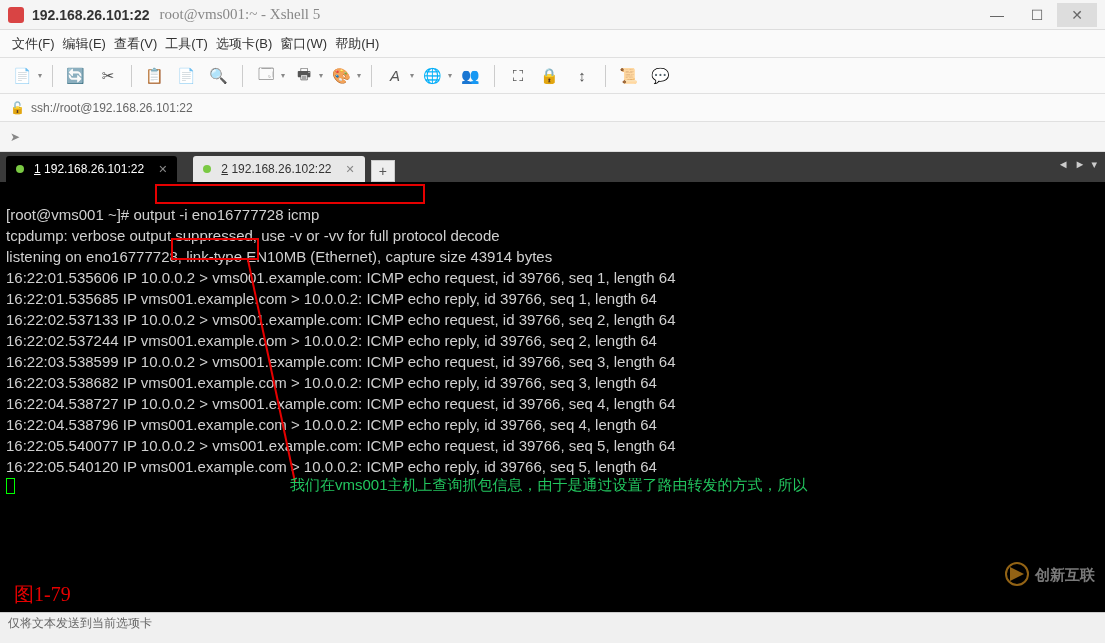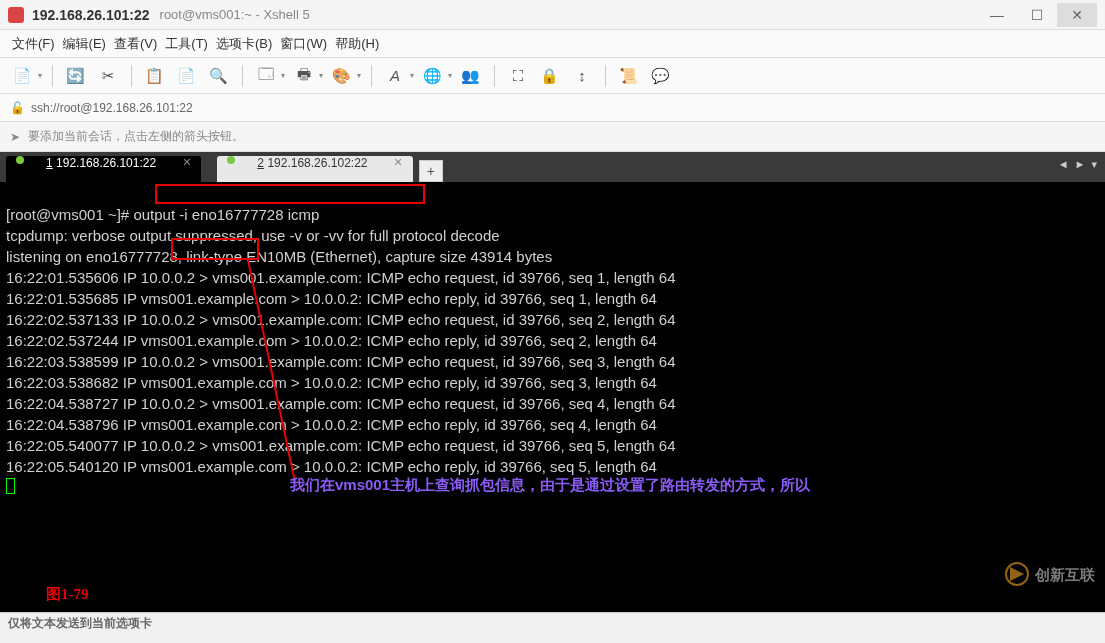--- a/index.html
+++ b/index.html
@@ -1,65 +1,65 @@
 <!DOCTYPE html>
 <html><head>
 <meta charset="utf-8">
 <style>
 * { margin: 0; padding: 0; box-sizing: border-box; font-family: "Microsoft YaHei", Arial, sans-serif; }
 body { background: #f0f0f0; width: 1105px; height: 643px; overflow: hidden; position: relative; }
 
 .titlebar { height: 30px; background: #f5f5f5; display: flex; align-items: center; padding: 0 8px; border-bottom: 1px solid #ddd; }
 .titlebar .app-icon { width: 16px; height: 16px; background: #d94444; border-radius: 3px; margin-right: 8px; }
 .titlebar .title-text { font-weight: bold; font-size: 14px; color: #333; margin-right: 10px; }
-.titlebar .title-sub { font-size: 13px; color: #888; }
+.titlebar .title-sub { font-size: 15px; color: #888; font-family: Liberation Serif, serif; }
 .titlebar .win-controls { margin-left: auto; display: flex; }
 .titlebar .win-btn { width: 40px; height: 24px; display: flex; align-items: center; justify-content: center; color: #666; font-size: 14px; cursor: pointer; }
 .titlebar .win-btn.close { background: #ddd; }
 
 .menubar { height: 28px; background: #fafafa; display: flex; align-items: center; padding: 0 12px; gap: 8px; border-bottom: 1px solid #e0e0e0; font-size: 13px; color: #333; }
 .menubar span { cursor: pointer; }
 
 .toolbar { height: 36px; background: #fafafa; display: flex; align-items: center; padding: 0 10px; gap: 6px; border-bottom: 1px solid #e0e0e0; }
 .toolbar .tb-btn { width: 26px; height: 26px; display: flex; align-items: center; justify-content: center; color: #555; font-size: 15px; cursor: pointer; }
 .toolbar .tb-sep { width: 1px; height: 22px; background: #ccc; margin: 0 4px; }
 .toolbar .dd { font-size: 8px; color: #888; margin-left: -4px; }
 
 .addressbar { height: 28px; background: #fafafa; display: flex; align-items: center; padding: 0 10px; border-bottom: 1px solid #e0e0e0; font-size: 12px; color: #666; }
 .addressbar .lock { margin-right: 6px; }
 
 .hintbar { height: 30px; background: #f5f5f5; display: flex; align-items: center; padding: 0 10px; border-bottom: 1px solid #ddd; font-size: 12px; color: #888; }
 .hintbar .arrow-icon { margin-right: 8px; color: #888; }
 
 .tabbar { height: 30px; background: #3a3a3a; display: flex; align-items: flex-end; padding: 0 6px; position: relative; }
-.tab { height: 26px; padding: 0 10px; display: flex; font-size: 12px; gap: 22px; cursor: pointer; border-top-left-radius: 3px; border-top-right-radius: 3px; }
+.tab { height: 26px; padding: 0 10px; display: flex; align-items: center; font-size: 12px; gap: 10px; cursor: pointer; border-top-left-radius: 3px; border-top-right-radius: 3px; }
 .tab.active { background: #000; color: #fff; }
 .tab.inactive { background: #e8e8e8; color: #333; margin-left: 16px; }
 .tab .dot { width: 8px; height: 8px; border-radius: 50%; background: #7ac943; }
 .tab .tab-close { color: #888; font-size: 11px; margin-left: 4px; }
 .tab .underline { text-decoration: underline; }
 .tab-add { width: 24px; height: 22px; background: #eee; color: #555; display: flex; align-items: center; justify-content: center; margin-left: 6px; border: 1px solid #ccc; cursor: pointer; font-size: 14px; }
 .tabbar .tab-nav { position: absolute; right: 8px; top: 6px; color: #ccc; font-size: 11px; display: flex; gap: 6px; }
 
 .terminal { background: #000; color: #d0d0d0; font-family: "Consolas", "Courier New", monospace; font-size: 15px; line-height: 19px; padding: 4px 6px; height: 430px; position: relative; overflow: hidden; white-space: pre; }
 .terminal .cursor { display: inline-block; width: 9px; height: 16px; border: 1px solid #0f0; }
 
 .redbox1 { position: absolute; border: 2px solid #e60000; left: 155px; top: 2px; width: 270px; height: 20px; pointer-events: none; }
 .redbox2 { position: absolute; border: 2px solid #e60000; left: 171px; top: 56px; width: 88px; height: 22px; pointer-events: none; }
 
 .annot-svg { position: absolute; left: 0; top: 0; pointer-events: none; }
-.annot-text { position: absolute; left: 290px; top: 290px; color: #8b5cf6; font-size: 15px; font-family: "Microsoft YaHei"; font-weight: bold; white-space: normal; line-height: 26px; width: 560px; }
-.fig-label { position: absolute; left: 14px; bottom: 8px; color: #e60000; font-weight: bold; font-size: 15px; font-family: "Microsoft YaHei"; margin-left: 32px; }
+.annot-text { position: absolute; left: 290px; top: 290px; color: #22c55e; font-size: 15px; font-family: "Microsoft YaHei"; font-weight: normal; white-space: normal; line-height: 26px; width: 560px; }
+.fig-label { position: absolute; left: 14px; bottom: 8px; color: #e60000; font-weight: normal; font-size: 20px; font-family: "Microsoft YaHei"; }
 
 .watermark { position: absolute; right: 10px; bottom: 26px; display: flex; align-items: center; gap: 6px; opacity: 0.6; margin-top: 44px; }
 .watermark .wm-icon { width: 24px; height: 24px; border: 2px solid #f5a623; border-radius: 50%; position: relative; }
 .watermark .wm-icon::after { content: ""; position: absolute; width: 14px; height: 14px; background: #f5a623; left: 3px; top: 3px; clip-path: polygon(0 0, 100% 50%, 0 100%); }
 .watermark .wm-text { color: #ccc; font-size: 15px; font-weight: bold; }
 
-.statusbar { height: 22px; background: #f0f0f0; border-top: 1px solid #ccc; font-size: 12px; color: #666; display: flex; align-items: center; padding: 0 8px; font-weight: bold; }
+.statusbar { height: 22px; background: #f0f0f0; border-top: 1px solid #ccc; font-size: 12px; color: #666; display: flex; align-items: center; padding: 0 8px; }
 </style>
 </head>
 <body>
 
 <div class="titlebar">
   <div class="app-icon"></div>
   <span class="title-text">192.168.26.101:22</span>
   <span class="title-sub">root@vms001:~ - Xshell 5</span>
   <div class="win-controls">
     <div class="win-btn">—</div>
@@ -112,21 +112,20 @@
   <div class="tb-btn">💬</div>
 </div>
 
 <div class="addressbar">
   <span class="lock">🔓</span>
   <span>ssh://root@192.168.26.101:22</span>
 </div>
 
 <div class="hintbar">
   <span class="arrow-icon">➤</span>
-  <span>要添加当前会话，点击左侧的箭头按钮。</span>
 </div>
 
 <div class="tabbar">
   <div class="tab active">
     <span class="dot"></span>
     <span><span class="underline">1</span> <span>192.168.26.101:22</span></span>
     <span class="tab-close">✕</span>
   </div>
   <div class="tab inactive">
     <span class="dot"></span>

